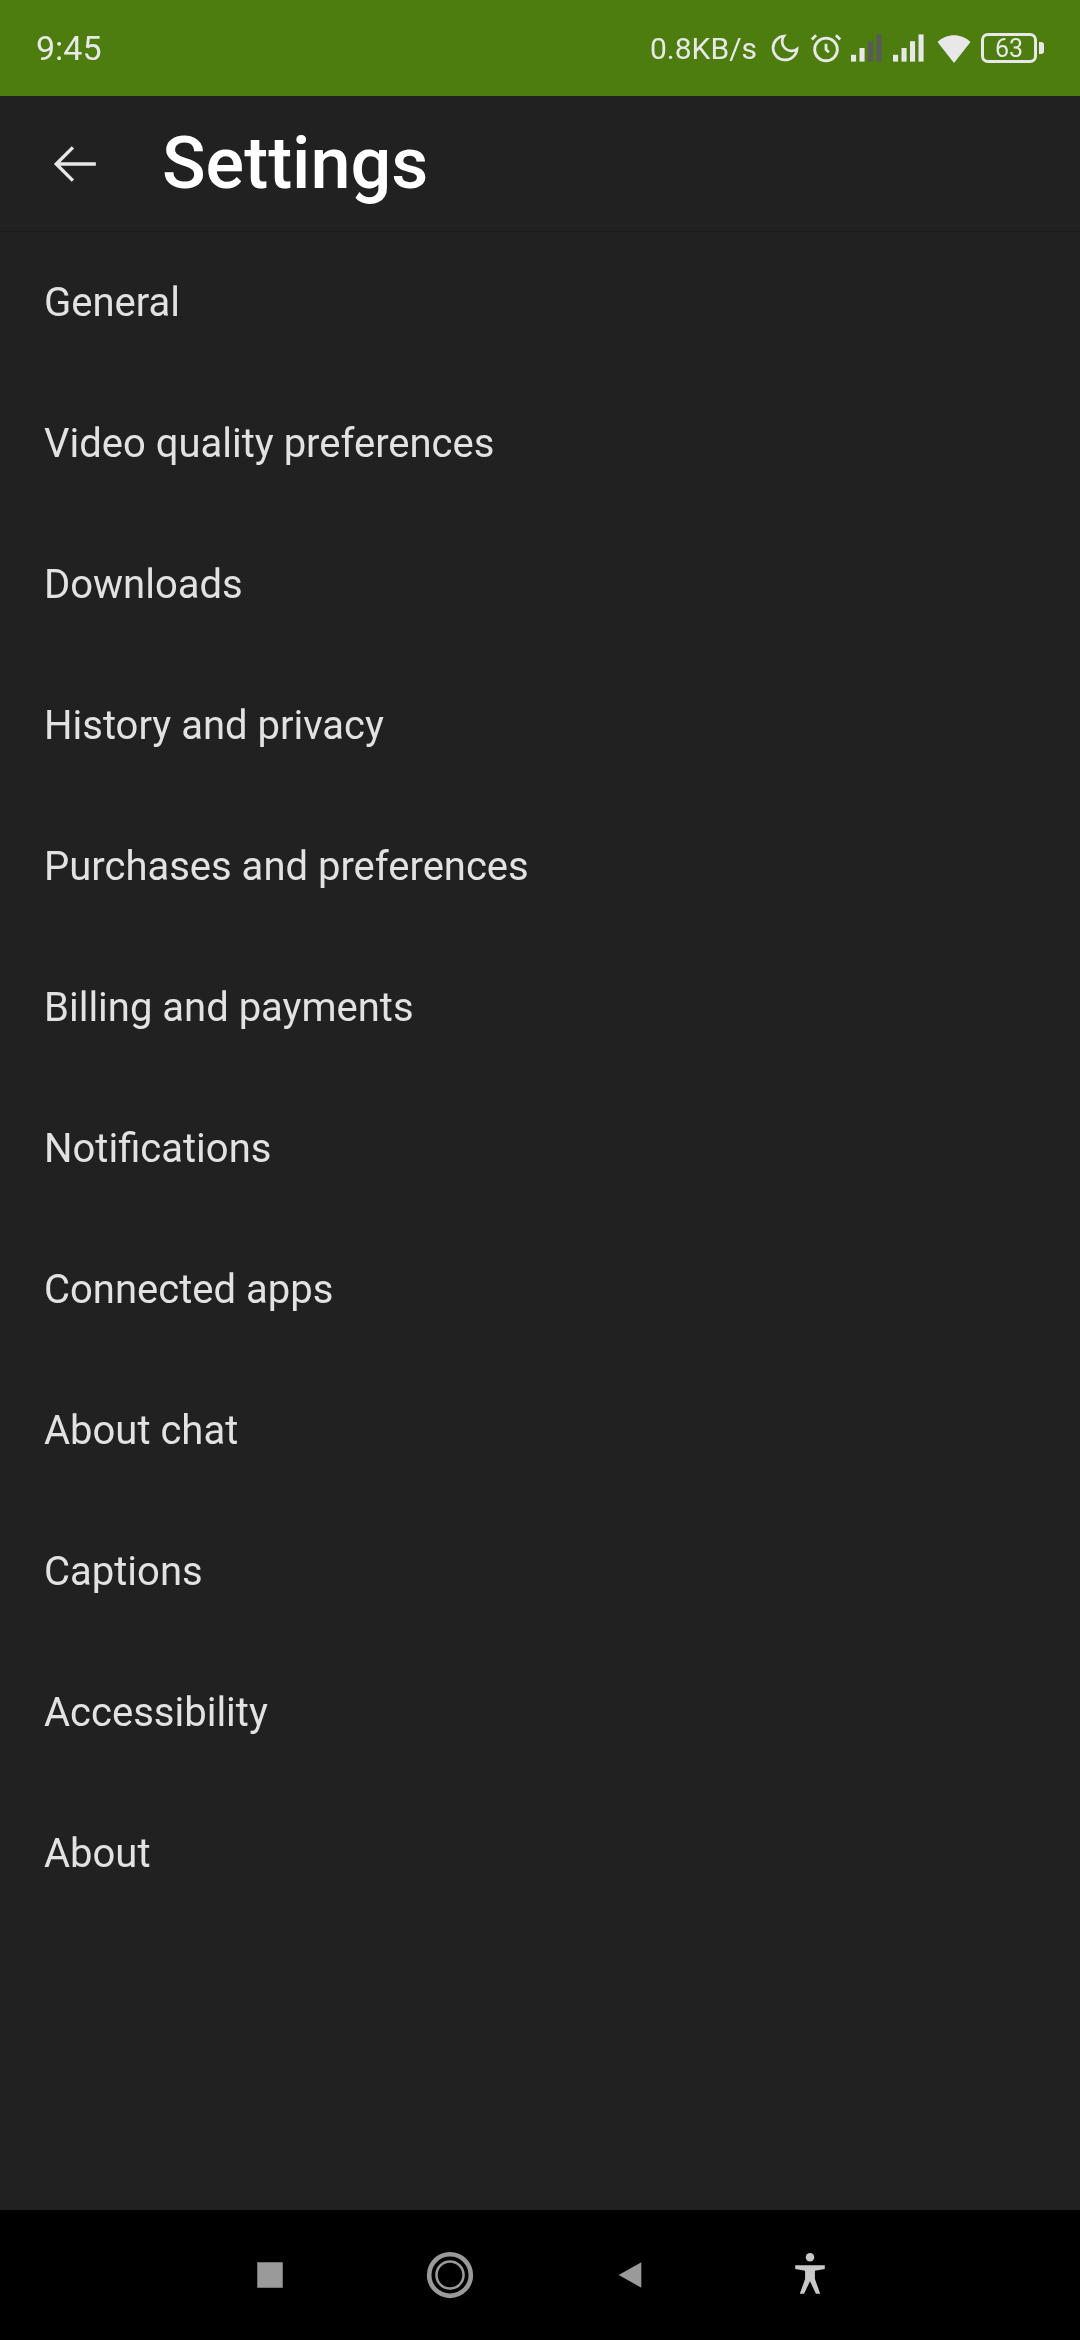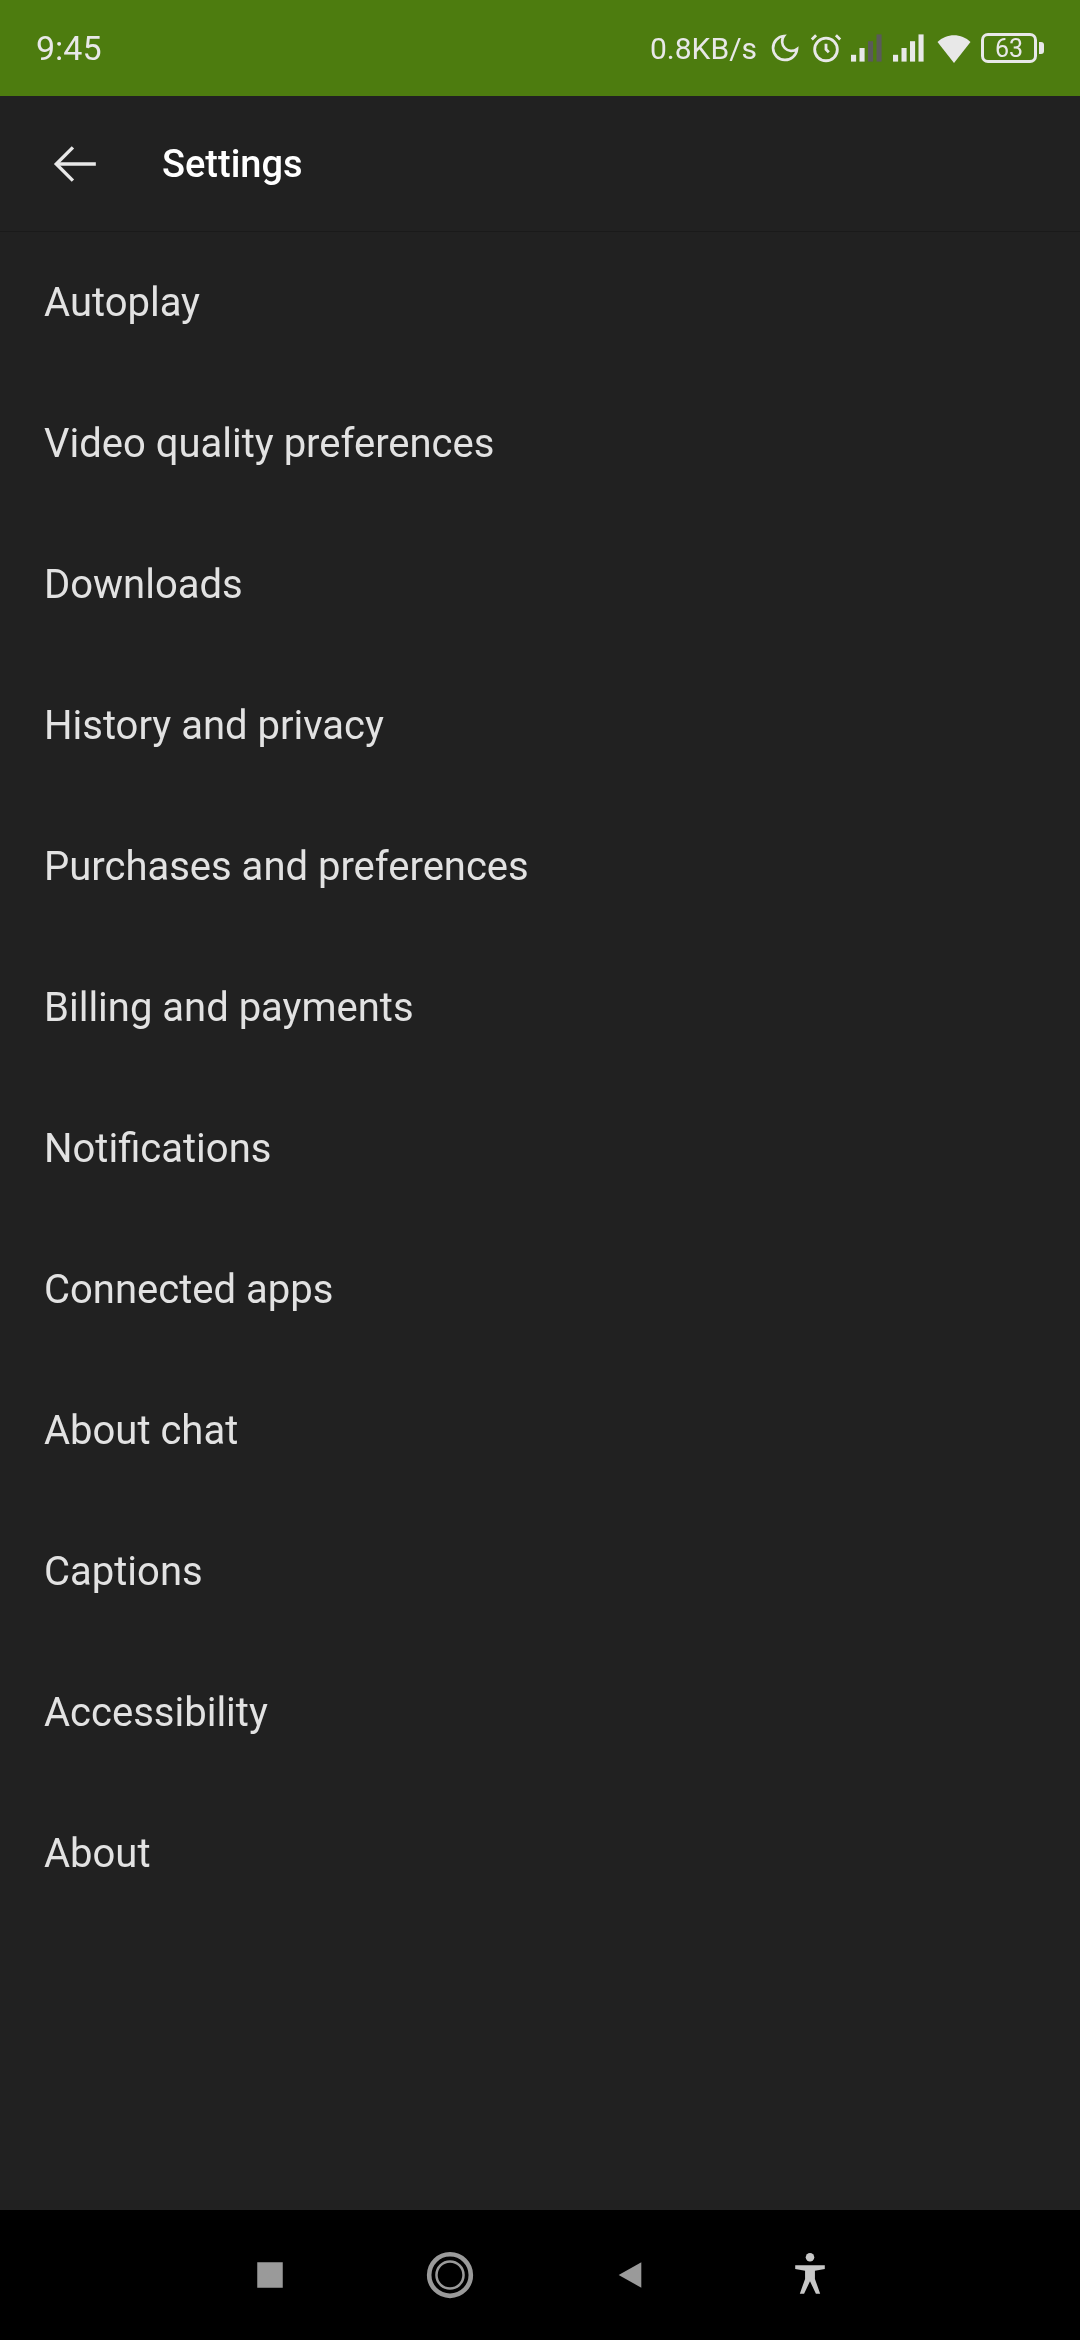--- a/index.html
+++ b/index.html
@@ -79,21 +79,21 @@
     }
     .back-btn {
       width: 70px;
       height: 70px;
       display: flex;
       align-items: center;
       justify-content: center;
       margin-right: 52px;
     }
     .app-title {
-      font-size: 38px;
+      font-size: 72px;
       font-weight: 500;
       color: #fff;
     }
     
     .content {
       background: #212121;
       height: calc(2340px - 96px - 136px - 130px);
       overflow: hidden;
     }
     .settings-item {
@@ -179,21 +179,21 @@
     <svg width="50" height="50" viewBox="0 0 24 24" fill="none" stroke="#e8e8e8" stroke-width="1.6">
       <line x1="22" y1="12" x2="3" y2="12"></line>
       <polyline points="11 4 3 12 11 20"></polyline>
     </svg>
   </div>
   <div class="app-title">Settings</div>
 </div>
 
 <div class="content">
   <div class="settings-item">
-      <span>Autoplay</span>
+      <span>General</span>
     </div>
   <div class="settings-item">
       <span>Video quality preferences</span>
     </div>
   <div class="settings-item">
       <span>Downloads</span>
     </div>
   <div class="settings-item">
       <span>History and privacy</span>
     </div>

